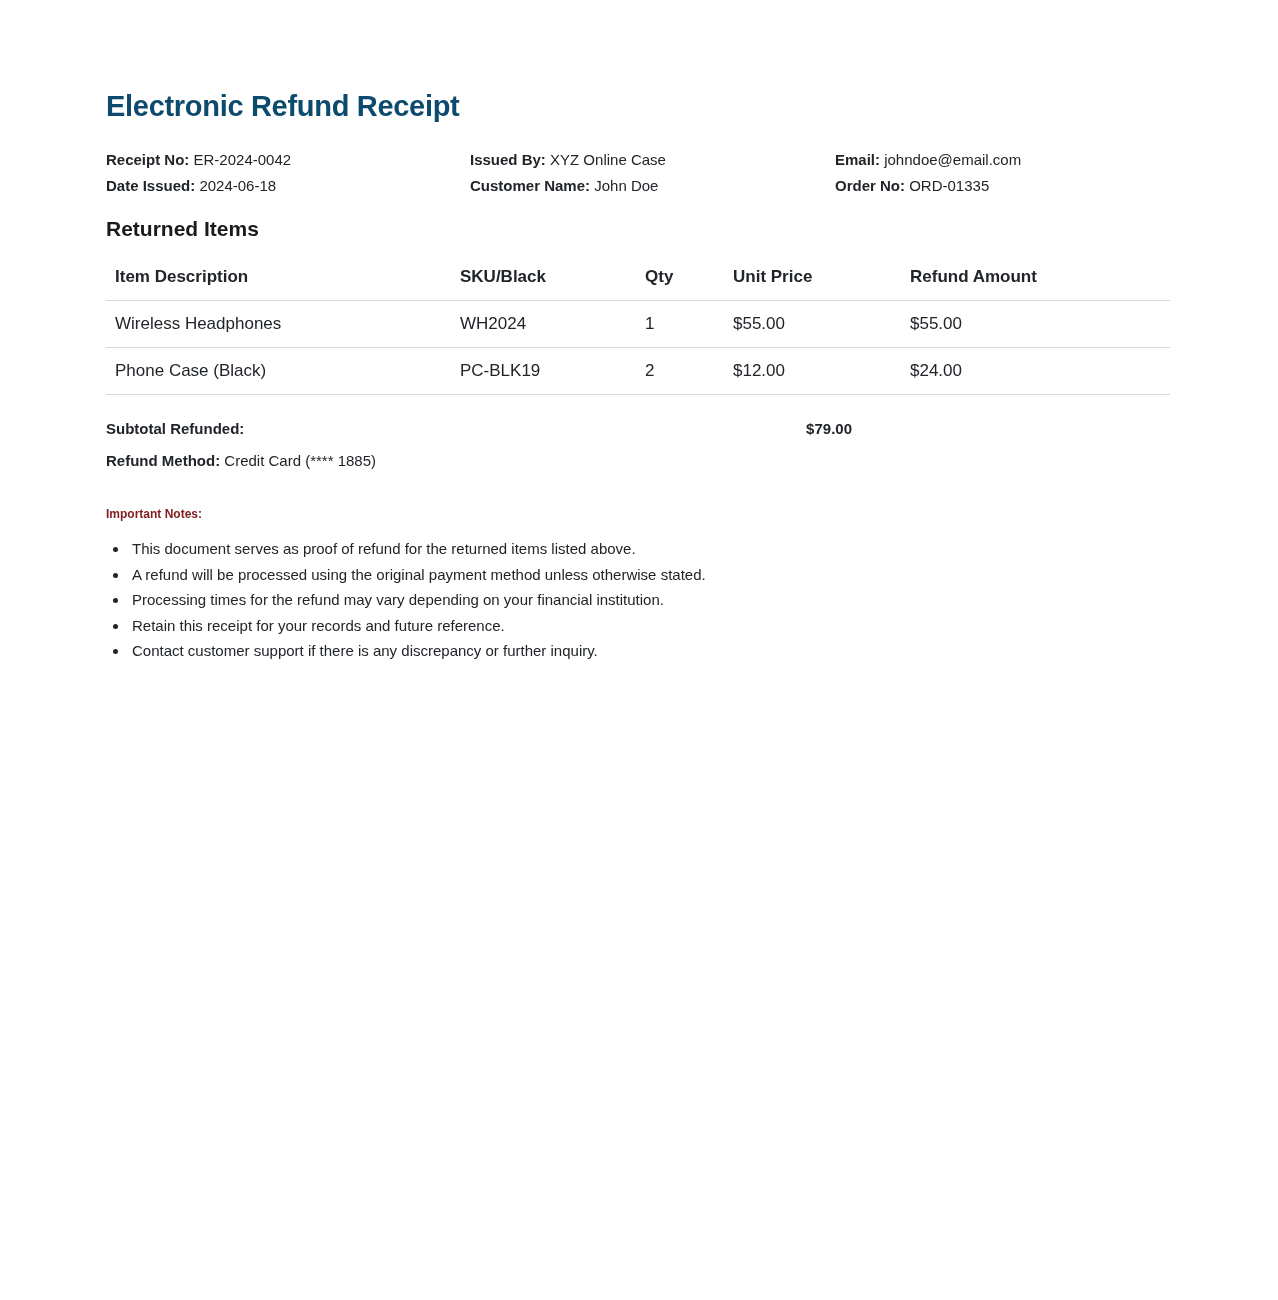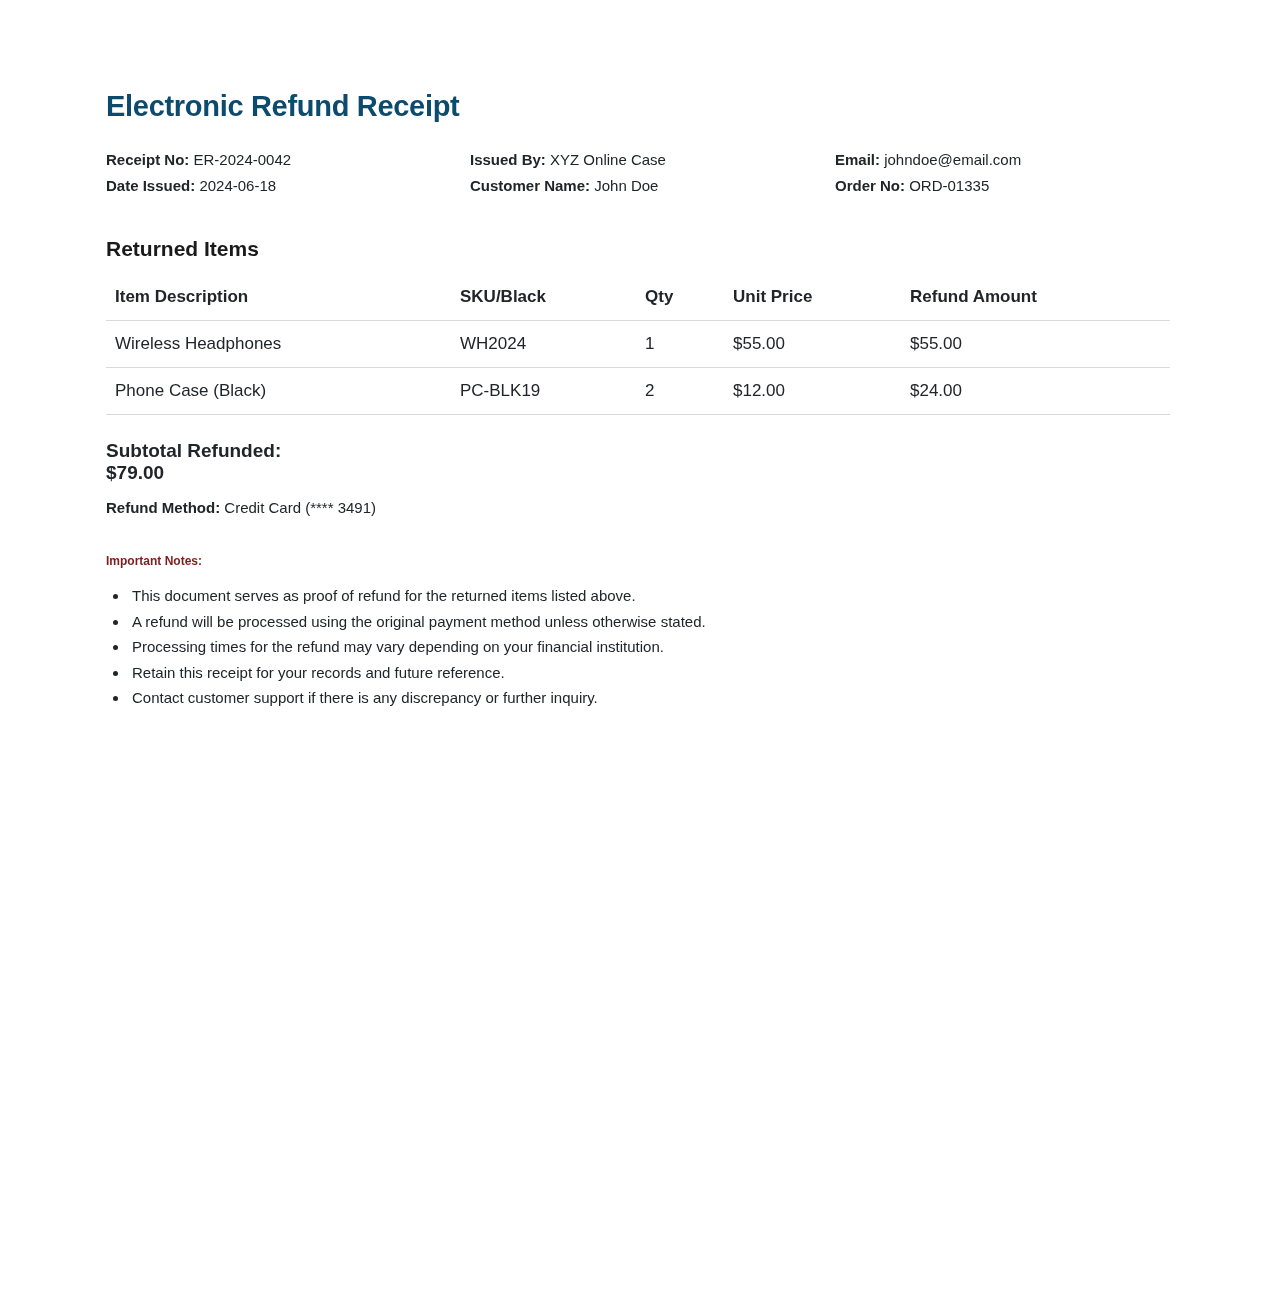--- a/index.html
+++ b/index.html
@@ -30,21 +30,21 @@
     display: grid;
     grid-template-columns: 364px 365px 1fr;
     font-size: 15px;
     line-height: 26px;
   }
   .meta-item b { font-weight: 700; }
   .section-heading {
     font-size: 21px;
     font-weight: 700;
     color: #1a1a1a;
-    margin: 38px 0 13px 0;
+    margin: 18px 0 13px 0;
   }
   table.items {
     border-collapse: collapse;
     width: 1064px;
     font-size: 17px;
     table-layout: fixed;
   }
   table.items col.c-desc   { width: 345px; }
   table.items col.c-sku    { width: 185px; }
   table.items col.c-qty    { width: 88px;  }
@@ -58,23 +58,22 @@
   }
   table.items td {
     padding: 13px 9px;
     border-bottom: 1px solid #d9d9d9;
   }
   .subtotal-row {
     display: flex;
     justify-content: space-between;
     width: 746px;
     margin-top: 25px;
-    font-size: 19px;
+    font-size: 15px;
     font-weight: 700;
-    flex-direction: column;
   }
   .refund-method {
     margin-top: 15px;
     font-size: 15px;
   }
   .refund-method b { font-weight: 700; }
   .notes-heading {
     font-size: 12px;
     font-weight: 700;
     color: #7f1d1d;
@@ -161,21 +160,21 @@
     </tbody>
   </table>
 
   <div class="subtotal-row">
     <span>Subtotal Refunded:</span>
     <span>$79.00</span>
   </div>
 
   <div class="refund-method">
     <b>Refund Method:</b>
-    <span>Credit Card (**** 3491)</span>
+    <span>Credit Card (**** 1885)</span>
   </div>
 
   <h3 class="notes-heading">Important Notes:</h3>
 
   <ul class="notes-list">
     <li>This document serves as proof of refund for the returned items listed above.</li>
     <li>A refund will be processed using the original payment method unless otherwise stated.</li>
     <li>Processing times for the refund may vary depending on your financial institution.</li>
     <li>Retain this receipt for your records and future reference.</li>
     <li>Contact customer support if there is any discrepancy or further inquiry.</li>

